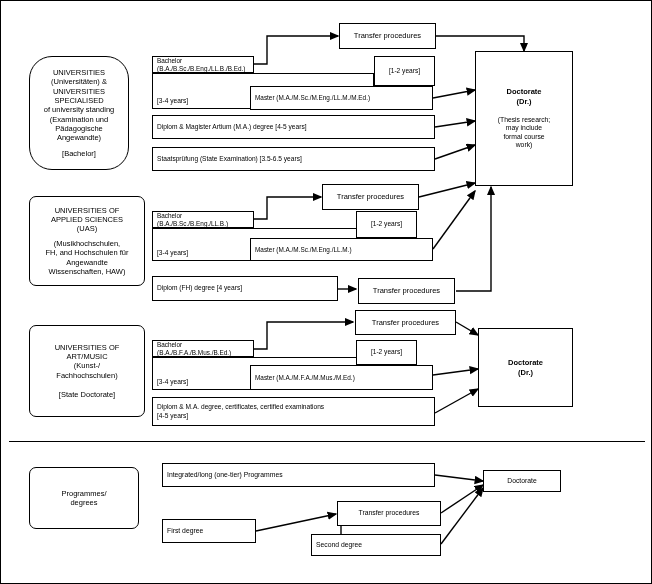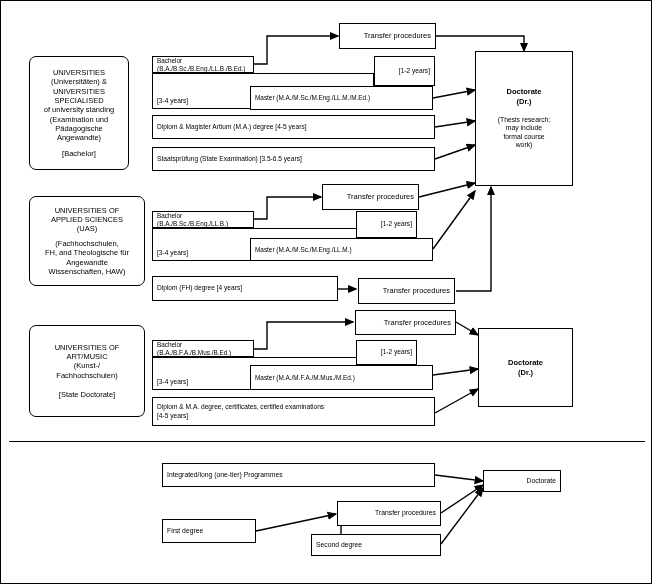--- a/index.html
+++ b/index.html
@@ -25,21 +25,21 @@
     background: #ffffff;
     box-sizing: border-box;
     font-size: 7.5px;
     line-height: 1.25;
     color: #000;
     display: flex;
     align-items: center;
     padding: 2px 4px;
   }
   .box.center {
-    justify-content: flex-end;
+    justify-content: center;
     text-align: center;
   }
   .box.left {
     justify-content: flex-start;
     text-align: left;
   }
   .rounded {
     border-radius: 7px;
   }
   .thick {
@@ -107,53 +107,57 @@
       <path d="M440,543 L482,487"></path>
 
       <path d="M440,512 L482,484"></path>
     </g>
     <g stroke="#000" stroke-width="1.4" fill="none">
 
       <path d="M340,524 L340,534"></path>
     </g>
   </svg>
 
-  <div class="box rounded center" style="left:28px; top:55px; width:100px; height:114px; flex-direction:column; justify-content:center; font-size:7.5px;">
+  <div class="box rounded center" style="left:28px; top:55px; width:100px; height:114px; flex-direction:column; justify-content:center; font-size:7.5px;border-radius:23px;">
     <div>UNIVERSITIES</div>
     <div class="it">(Universitäten) &amp;</div>
     <div>UNIVERSITIES</div>
     <div>SPECIALISED</div>
     <div>of university standing</div>
     <div class="it">(Examination und</div>
     <div class="it">Pädagogische</div>
     <div class="it">Angewandte)</div>
     <div style="height:6px;"></div>
     <div>[Bachelor]</div>
   </div>
 
   <div class="box rounded center" style="left:28px; top:195px; width:116px; height:90px; flex-direction:column; justify-content:center;">
     <div>UNIVERSITIES OF</div>
     <div>APPLIED SCIENCES</div>
     <div>(UAS)</div>
     <div style="height:5px;"></div>
-    <div class="it">(Fachhochschulen,</div>
-    <div class="it">FH, and Theologische für</div>
+    <div class="it">(Musikhochschulen,</div>
+    <div class="it">FH, and Hochschulen für</div>
     <div class="it">Angewandte</div>
     <div class="it">Wissenschaften, HAW)</div>
   </div>
 
   <div class="box rounded center" style="left:28px; top:324px; width:116px; height:92px; flex-direction:column; justify-content:center;">
     <div>UNIVERSITIES OF</div>
     <div>ART/MUSIC</div>
     <div class="it">(Kunst-/</div>
     <div class="it">Fachhochschulen)</div>
     <div style="height:10px;"></div>
     <div>[State Doctorate]</div>
   </div>
 
+  <div class="box rounded center" style="left:28px; top:466px; width:110px; height:62px; flex-direction:column; justify-content:center;">
+    <div>Programmes/</div>
+    <div>degrees</div>
+  </div>
 
   <div class="box center" style="left:338px; top:22px; width:97px; height:26px;">
     <span>Transfer procedures</span>
   </div>
 
   <div class="box left" style="left:151px; top:55px; width:102px; height:17px;">
     <span style="font-size:6.4px;">Bachelor (B.A./B.Sc./B.Eng./LL.B./B.Ed.)</span>
   </div>
   <div class="box left" style="left:151px; top:72px; width:222px; height:36px; align-items:flex-end; padding-bottom:3px;">
     <span style="font-size:6.6px;">[3-4 years]</span>

